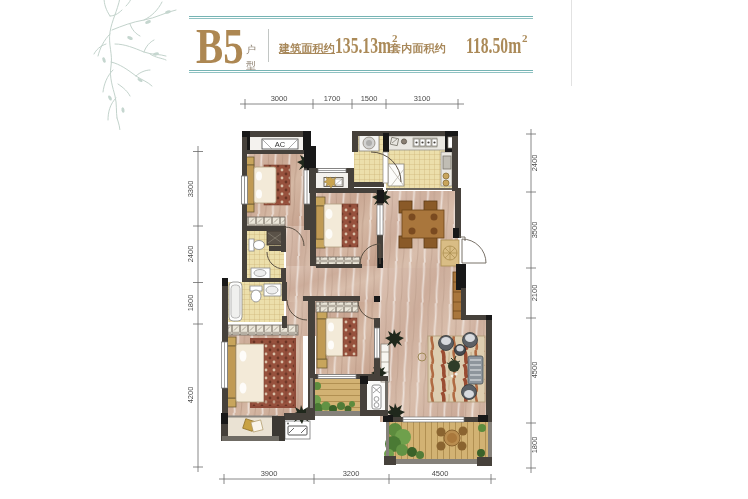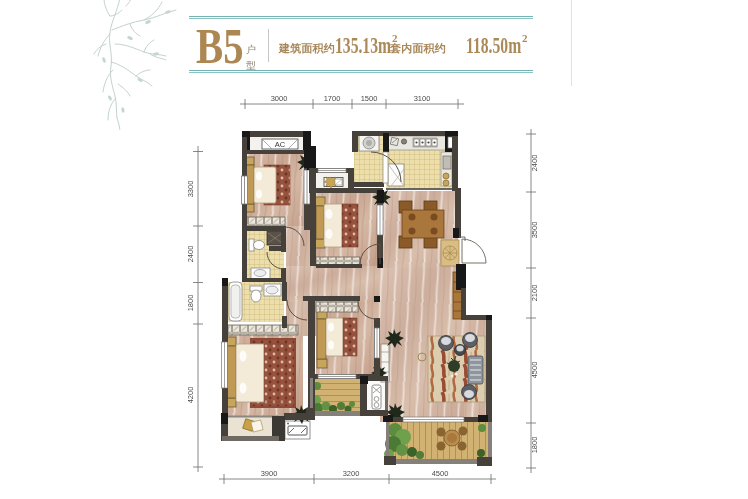--- a/index.html
+++ b/index.html
@@ -53,21 +53,21 @@
   </svg>
 
   <div class="tl" style="top:15.9px;height:1.6px;"></div>
   <div class="tl" style="top:18.1px;height:0.9px;background:#8fc2c2;"></div>
   <div class="tl" style="top:69.5px;height:1.4px;"></div>
   <div class="tl" style="top:71.5px;height:0.9px;background:#8fc2c2;"></div>
 
   <div id="b5">B5</div>
   <div id="huxing">户型</div>
   <div id="divider"></div>
-  <div class="cngold" style="left:279px;">建筑面积约</div>
+  <div class="cngold" style="left:279px;text-decoration:underline;">建筑面积约</div>
   <div class="numgold" style="left:335px;">135.13m</div>
   <div class="supgold" style="left:392px;">2</div>
   <div class="cngold" style="left:390px;">套内面积约</div>
   <div class="numgold" style="left:466px;">118.50m</div>
   <div class="supgold" style="left:522px;">2</div>
 
   <svg class="abs" style="left:0;top:0;" width="748" height="499" viewBox="0 0 748 499">
     <defs>
       <linearGradient id="wood" x1="0" y1="0" x2="1" y2="1">
         <stop offset="0" stop-color="#d8bcab"></stop>

